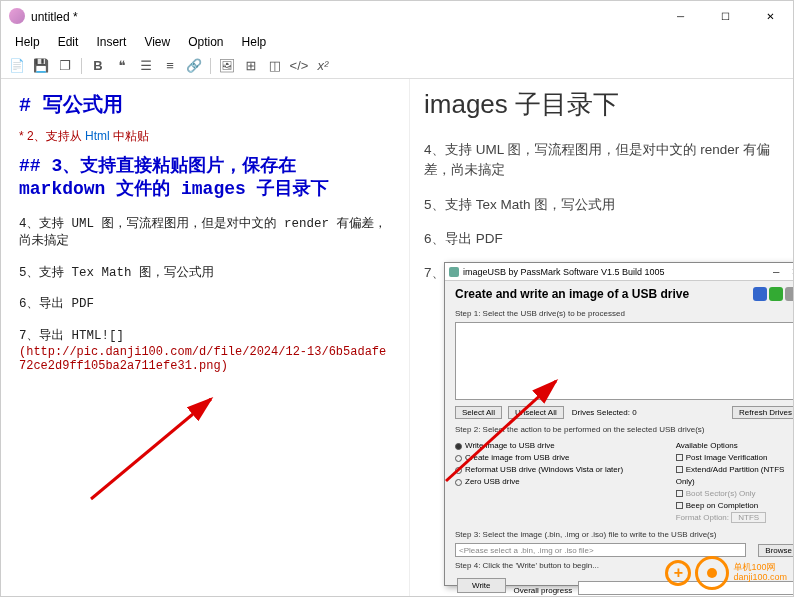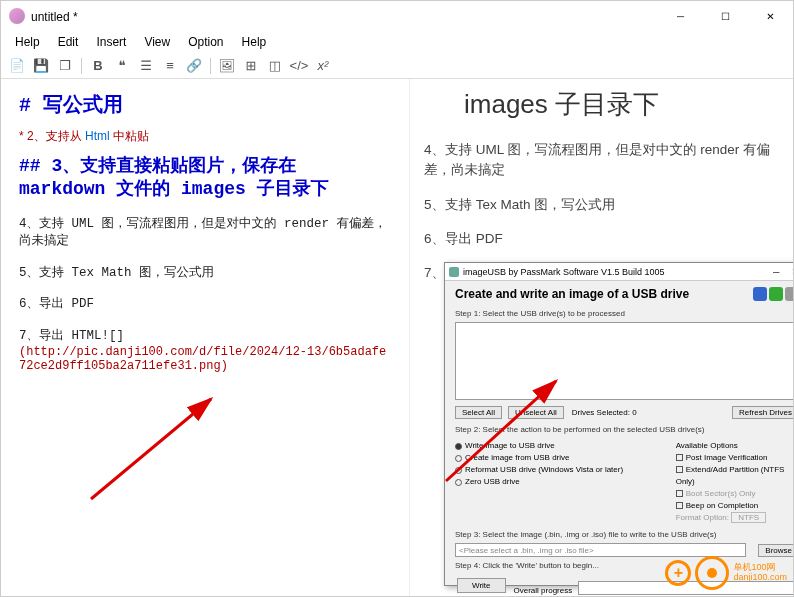--- a/index.html
+++ b/index.html
@@ -16,21 +16,21 @@
 .tool-sep { width: 1px; height: 16px; background: #ccc; margin: 0 2px; }
 .main-area { display: flex; height: calc(100% - 78px); }
 .editor-pane { width: 408px; padding: 12px 18px; font-size: 13px; overflow: hidden; position: relative; }
 .preview-pane { flex: 1; padding: 8px 14px; font-size: 14px; overflow: hidden; position: relative; border-left: 1px solid #eee; }
 .ed-h1 { color: #0000cc; font-family: "Courier New", monospace; font-weight: bold; font-size: 20px; margin-bottom: 4px; }
 .ed-sub { color: #aa0000; font-family: "Courier New", monospace; font-size: 12px; margin-bottom: 6px; }
 .ed-sub .hl { color: #0066cc; }
 .ed-h2 { color: #0000cc; font-family: "Courier New", monospace; font-weight: bold; font-size: 18px; margin: 10px 0 4px; line-height: 1.3; }
 .ed-body { font-family: "Courier New", monospace; font-size: 12.5px; margin: 14px 0; line-height: 1.4; color: #222; }
 .ed-link { color: #aa0000; font-family: "Courier New", monospace; font-size: 12px; word-break: break-all; }
-.pv-title { font-size: 26px; margin-bottom: 18px; color: #333; margin-left: 40px; }
+.pv-title { font-size: 26px; margin-bottom: 18px; color: #333; }
 .pv-line { font-size: 13.5px; margin-bottom: 14px; color: #444; line-height: 1.5; }
 .dialog { position: absolute; left: 443px; top: 261px; width: 366px; height: 324px; background: #f0f0f0; border: 1px solid #888; box-shadow: 2px 2px 6px rgba(0,0,0,0.3); font-size: 9px; }
 .dlg-title { height: 18px; background: #fff; display: flex; align-items: center; padding: 0 4px; font-size: 9px; border-bottom: 1px solid #ccc; }
 .dlg-title-icon { width: 10px; height: 10px; background: #6a9; border-radius: 2px; margin-right: 4px; }
 .dlg-title-x { margin-left: auto; padding: 0 6px; }
 .dlg-head { padding: 6px 10px; display: flex; align-items: center; justify-content: space-between; }
 .dlg-head-text { font-size: 12px; font-weight: bold; }
 .dlg-icons { display: flex; gap: 2px; }
 .dlg-icon-sm { width: 14px; height: 14px; border-radius: 3px; }
 .dlg-step { font-size: 8px; padding: 2px 10px; color: #333; }

